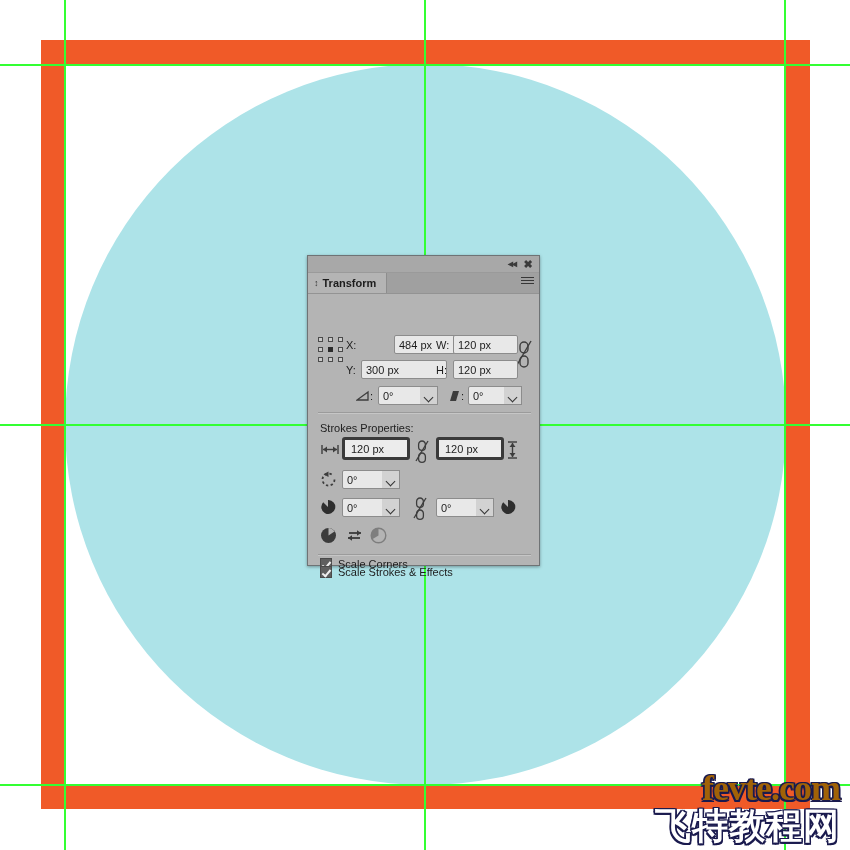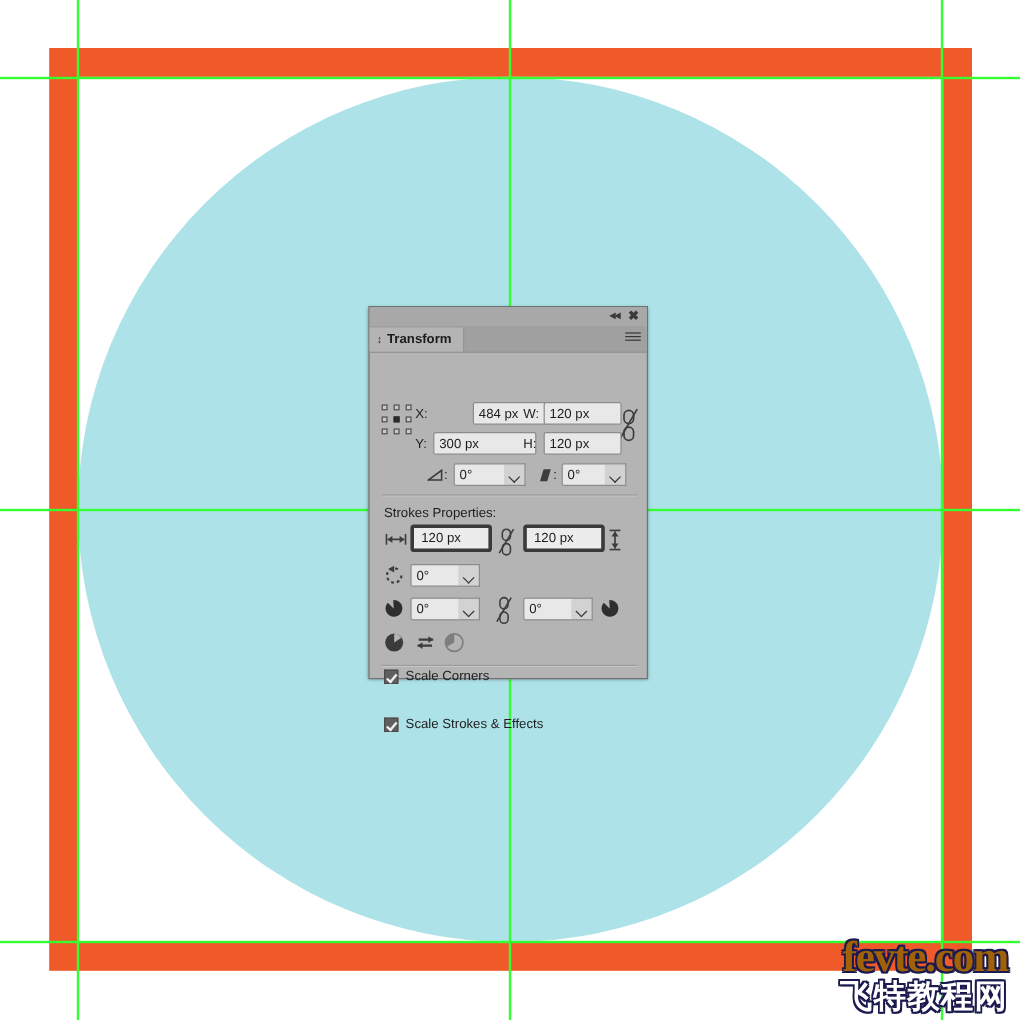--- a/index.html
+++ b/index.html
@@ -259,21 +259,21 @@
     color: #a16207;
     text-shadow:
       -1.5px -1.5px 0 #1a1a4e, 1.5px -1.5px 0 #1a1a4e,
       -1.5px  1.5px 0 #1a1a4e, 1.5px  1.5px 0 #1a1a4e,
        0 -1.5px 0 #1a1a4e, 0 1.5px 0 #1a1a4e,
       -1.5px 0 0 #1a1a4e, 1.5px 0 0 #1a1a4e;
   }
   .wm-bottom {
     font-family: "DejaVu Sans", sans-serif;
     font-weight: bold;
-    font-size: 27px;
+    font-size: 36px;
     letter-spacing: 1px;
     color: #ffffff;
     margin-top: 2px;
     text-shadow:
       -1.5px -1.5px 0 #1a1a4e, 1.5px -1.5px 0 #1a1a4e,
       -1.5px  1.5px 0 #1a1a4e, 1.5px  1.5px 0 #1a1a4e,
        0 -1.5px 0 #1a1a4e, 0 1.5px 0 #1a1a4e,
       -1.5px 0 0 #1a1a4e, 1.5px 0 0 #1a1a4e;
   }
 </style>
@@ -459,21 +459,21 @@
           </svg>
         </span>
       </div>
 
       <div class="divider" style="top:260px"></div>
 
       <label class="chk" style="left:12px; top:264px;">
         <span class="box"></span>
         <span>Scale Corners</span>
       </label>
-      <label class="chk" style="left:12px; top:304px;justify-content:space-between;">
+      <label class="chk" style="left:12px; top:272px;justify-content:space-between;">
         <span class="box"></span>
         <span>Scale Strokes &amp; Effects</span>
       </label>
 
     </div>
   </div>
 
   <div class="watermark">
     <div class="wm-top">fevte.com</div>
     <div class="wm-bottom">飞特教程网</div>

